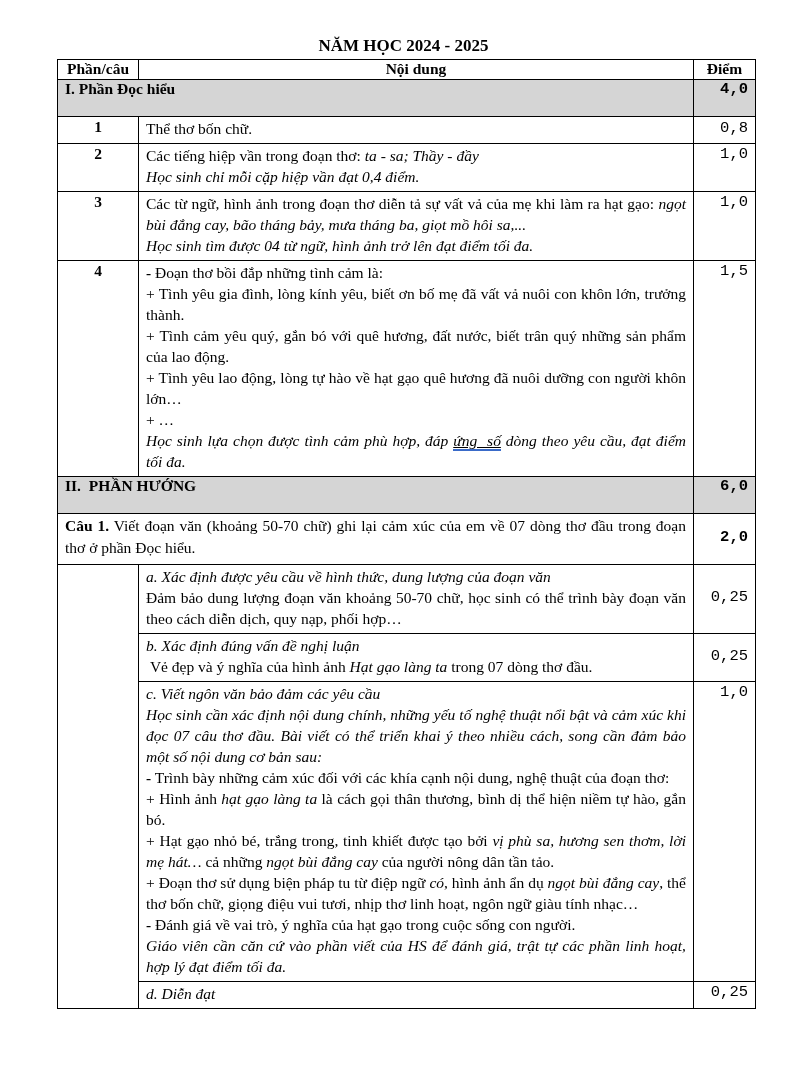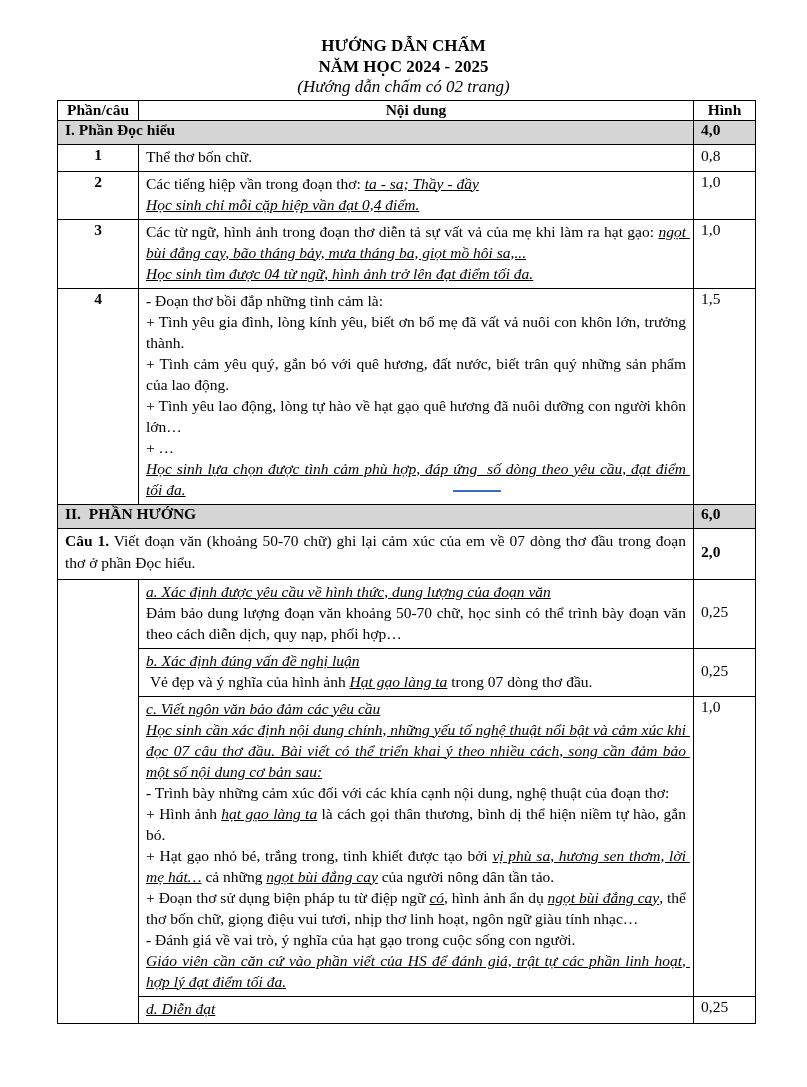--- a/index.html
+++ b/index.html
@@ -48,72 +48,71 @@
   }
   table.grading th {
     text-align: center;
     font-weight: bold;
     padding: 0 2px 1px 2px;
   }
   tr.section td {
     background: var(--section-bg, #d5d5d5);
     font-weight: bold;
     padding-top: 0;
-    padding-bottom: 5px;
+    padding-bottom: 18px;
   }
   td.section-label { white-space: pre-wrap; }
   td.num-cell {
     text-align: center;
     vertical-align: middle;
     font-weight: bold;
     padding: 0;
   }
   td.score-cell {
-    text-align: left;
+    text-align: right;
     padding: 1px 2px;
+    font-family: Liberation Mono, monospace;
   }
   td.score-cell.v-center { vertical-align: middle; }
   td.score-cell.s-bold { font-weight: bold; }
   td.empty-cell { padding: 0; }
   .para {
     text-align: justify;
     line-height: 21px;
     white-space: pre-wrap;
   }
   td.q-cell .para { line-height: 22.5px; }
-  .seg-i { font-style: italic; text-decoration: underline; }
+  .seg-i { font-style: italic; }
   .seg-b { font-weight: bold; }
   .seg-u {
     text-decoration: underline;
     border-bottom: 2px solid var(--grammar-underline, #3a6bc9);
-    padding-bottom: 13px;
+    padding-bottom: 0;
   }
 </style>
 </head>
 <body>
 
 <div class="page">
 
   <div class="title-block">
-    <div>HƯỚNG DẪN CHẤM</div>
     <div>NĂM HỌC 2024 - 2025</div>
-    <div class="subtitle-italic">(Hướng dẫn chấm có 02 trang)</div>
   </div>
 
   <table class="grading">
     <colgroup>
         <col class="c1">
         <col class="c2">
         <col class="c3">
       </colgroup>
     <thead>
       <tr>
         <th>Phần/câu</th>
         <th>Nội dung</th>
-        <th>Hình</th>
+        <th>Điểm</th>
       </tr>
     </thead>
     <tbody>
         <tr class="section">
           <td colspan="2" class="section-label">I. Phần Đọc hiểu</td>
           <td class="score-cell s-bold">4,0</td>
         </tr>
         <tr>
           <td class="num-cell">1</td>
           <td>

